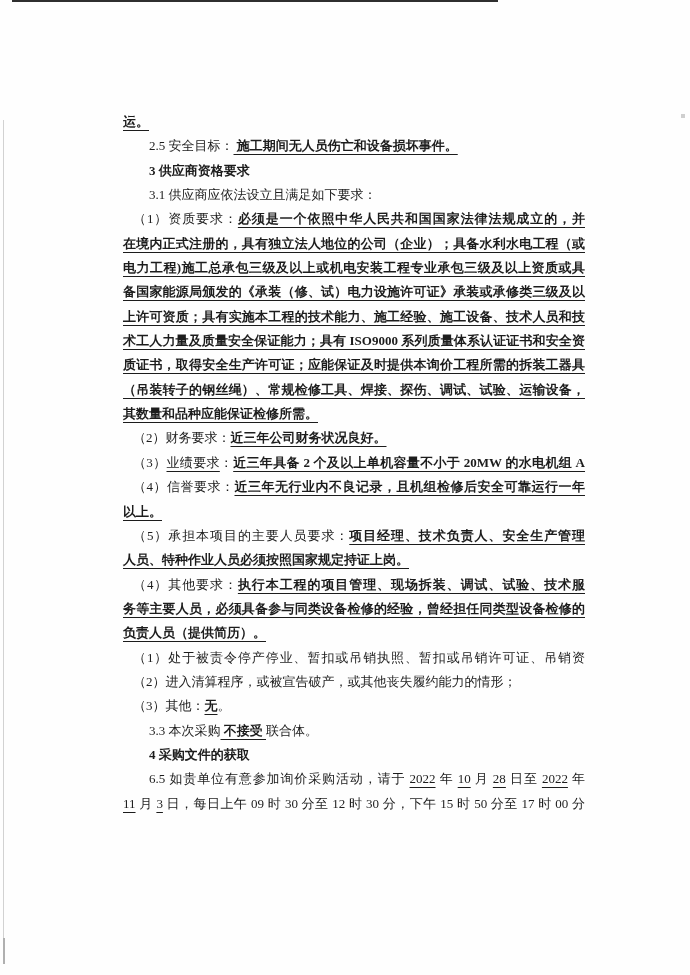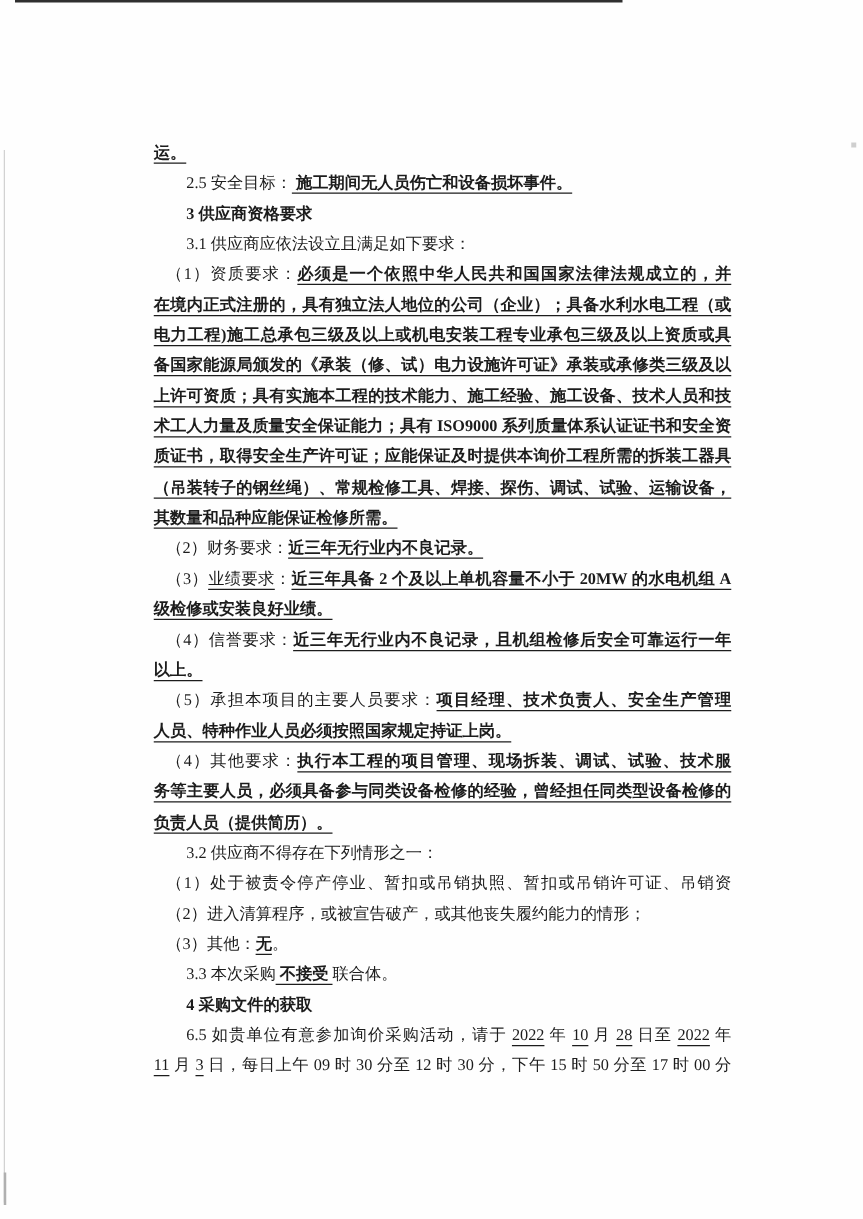--- a/index.html
+++ b/index.html
@@ -41,31 +41,29 @@
       <div class="line in2"><span class="">3.1 供应商应依法设立且满足如下要求：</span></div>
       <div class="line in1 j"><span class="">（1）资质要求：</span><span class="u b">必须是一个依照中华人民共和国国家法律法规成立的，并</span></div>
       <div class="line j"><span class="u b">在境内正式注册的，具有独立法人地位的公司（企业）；具备水利水电工程（或</span></div>
       <div class="line j"><span class="u b">电力工程)施工总承包三级及以上或机电安装工程专业承包三级及以上资质或具</span></div>
       <div class="line j"><span class="u b">备国家能源局颁发的《承装（修、试）电力设施许可证》承装或承修类三级及以</span></div>
       <div class="line j"><span class="u b">上许可资质；具有实施本工程的技术能力、施工经验、施工设备、技术人员和技</span></div>
       <div class="line j"><span class="u b">术工人力量及质量安全保证能力；具有 ISO9000 系列质量体系认证证书和安全资</span></div>
       <div class="line j"><span class="u b">质证书，取得安全生产许可证；应能保证及时提供本询价工程所需的拆装工器具</span></div>
       <div class="line j"><span class="u b">（吊装转子的钢丝绳）、常规检修工具、焊接、探伤、调试、试验、运输设备，</span></div>
       <div class="line"><span class="u b">其数量和品种应能保证检修所需。</span></div>
-      <div class="line in1"><span class="">（2）财务要求：</span><span class="u b">近三年无行业内不良记录。</span></div>
+      <div class="line in1"><span class="">（2）财务要求：</span><span class="u b">近三年公司财务状况良好。</span></div>
       <div class="line in1 j"><span class="">（3）</span><span class="u">业绩要求</span><span class="">：</span><span class="u b">近三年具备 2 个及以上单机容量不小于 20MW 的水电机组 A</span></div>
-      <div class="line"><span class="u b">级检修或安装良好业绩。</span></div>
       <div class="line in1 j"><span class="">（4）信誉要求：</span><span class="u b">近三年无行业内不良记录，且机组检修后安全可靠运行一年</span></div>
       <div class="line"><span class="u b">以上。</span></div>
       <div class="line in1 j"><span class="">（5）承担本项目的主要人员要求：</span><span class="u b">项目经理、技术负责人、安全生产管理</span></div>
       <div class="line"><span class="u b">人员、特种作业人员必须按照国家规定持证上岗。</span></div>
       <div class="line in1 j"><span class="">（4）其他要求：</span><span class="u b">执行本工程的项目管理、现场拆装、调试、试验、技术服</span></div>
       <div class="line j"><span class="u b">务等主要人员，必须具备参与同类设备检修的经验，曾经担任同类型设备检修的</span></div>
       <div class="line"><span class="u b">负责人员（提供简历）。</span></div>
-      <div class="line in2"><span class="">3.2 供应商不得存在下列情形之一：</span></div>
       <div class="line in1 j"><span class="">（1）处于被责令停产停业、暂扣或吊销执照、暂扣或吊销许可证、吊销资</span></div>
       <div class="line in1"><span class="">（2）进入清算程序，或被宣告破产，或其他丧失履约能力的情形；</span></div>
       <div class="line in1"><span class="">（3）其他：</span><span class="u b">无</span><span class="">。</span></div>
       <div class="line in2"><span class="">3.3 本次采购</span><span class="u b"> 不接受 </span><span class="">联合体。</span></div>
       <div class="line in2"><span class=" b">4 采购文件的获取</span></div>
       <div class="line in2 j"><span class="">6.5 如贵单位有意参加询价采购活动，请于 </span><span class="u">2022</span><span class=""> 年 </span><span class="u">10</span><span class=""> 月 </span><span class="u">28</span><span class=""> 日至 </span><span class="u">2022</span><span class=""> 年</span></div>
       <div class="line j"><span class="u">11</span><span class=""> 月 </span><span class="u">3</span><span class=""> 日，每日上午 09 时 30 分至 12 时 30 分，下午 15 时 50 分至 17 时 00 分</span></div>
     </div>
 </div>
 

